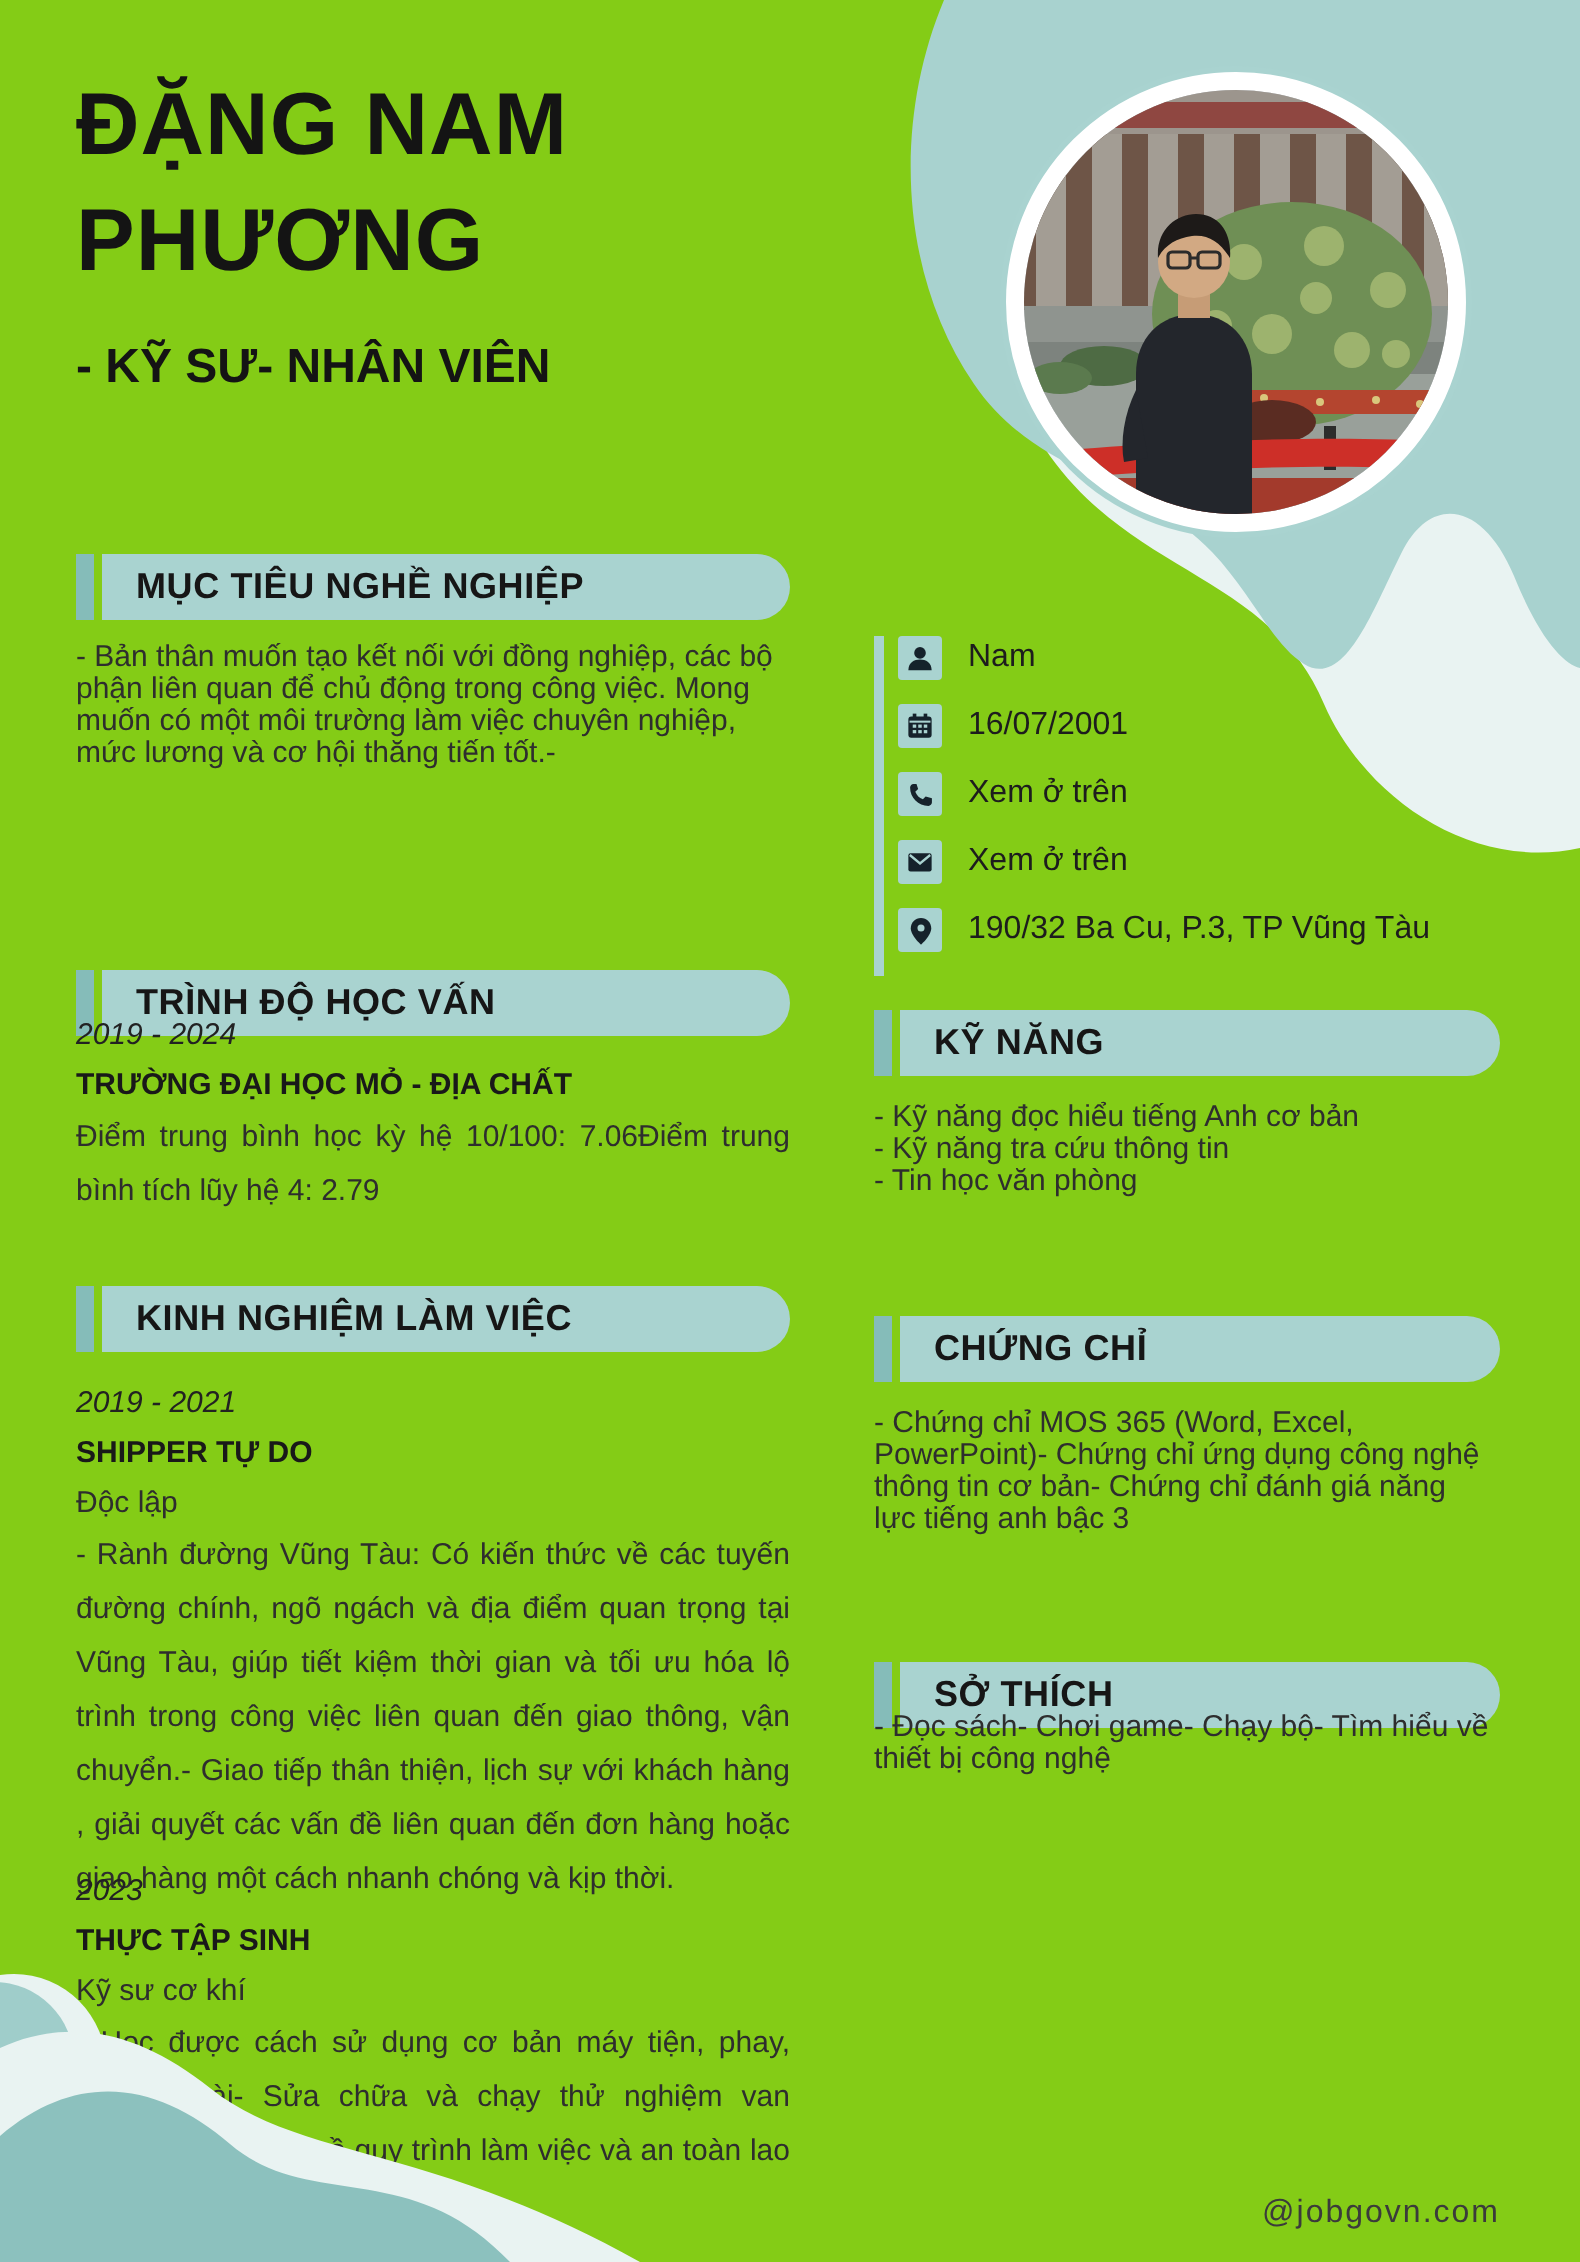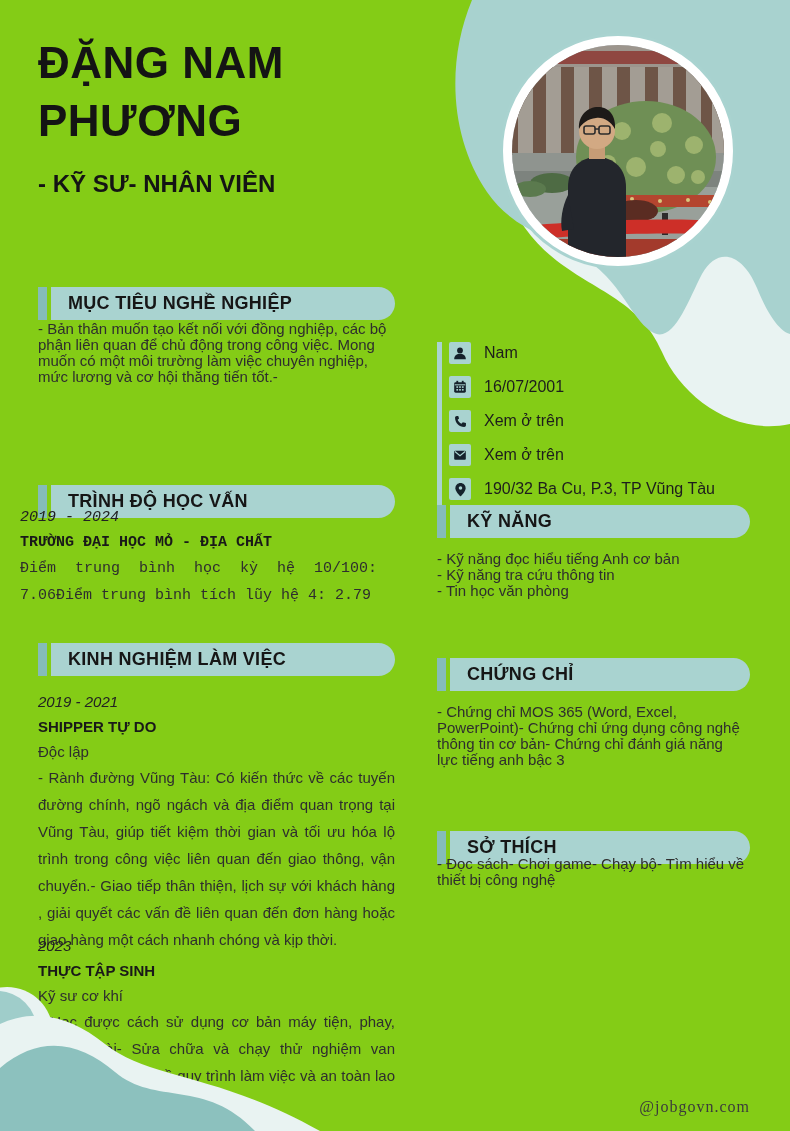--- a/index.html
+++ b/index.html
@@ -28,39 +28,39 @@
   }
   .w-left{left:38px;width:357px;}
   .w-right{left:437px;width:313px;}
   
   .body-text{font-size:15px;line-height:16px;color:#2e2e2e;}
   .just{text-align:justify;line-height:27px;}
   .period{font-size:15px;font-style:italic;color:#222;line-height:25px;}
   .entry-role{font-size:15px;font-weight:700;color:#191919;line-height:25px;}
   .entry-sub{font-size:15px;color:#2e2e2e;line-height:25px;}
   
-  .contact{left:437px;top:318px;width:313px;display:flex;margin-top:24px;}
+  .contact{left:437px;top:318px;width:313px;display:flex;}
   .contact-rail{width:5px;background:#a9d3d0;margin-right:7px;flex:0 0 auto;}
   .contact-list{flex:1;}
   .contact-row{display:flex;align-items:center;height:22px;margin-bottom:12px;}
   .icon-box{
     width:22px;height:22px;background:#a9d3d0;border-radius:2px;flex:0 0 auto;
     display:flex;align-items:center;justify-content:center;
   }
   .icon-box svg{display:block;}
   .contact-val{margin-left:13px;font-size:16px;color:#1d1d1d;white-space:nowrap;}
   
   .photo-ring{
     left:503px;top:36px;width:212px;height:212px;border-radius:50%;
     border:9px solid #ffffff;box-shadow:0 0 0 3px #a9d3d0;overflow:hidden;background:#c9cdd1;
   }
   .photo-ring svg{display:block;}
   
   .watermark{
-    right:40px;top:1098px;font-family:Liberation Serif, serif;
+    right:40px;top:1098px;font-family:Liberation Sans, sans-serif;
     font-size:16px;color:#3b3b3b;letter-spacing:1px;text-align:right;
   }
 </style>
 </head>
 <body>
 
 <div id="page">
 
   <svg class="abs deco" style="top:0;right:0;" width="360" height="470" viewBox="0 0 360 470">
     <path d="M75,0 C45,80 50,165 95,228 C138,288 205,288 232,352 C252,398 305,436 360,424 L360,0 Z" fill="#e9f3f2"></path>
@@ -186,31 +186,31 @@
           <svg width="15" height="15" viewBox="0 0 22 22">
               <path d="M11,1.5 C6.8,1.5 3.5,4.8 3.5,9 C3.5,14.5 11,21 11,21 S18.5,14.5 18.5,9 C18.5,4.8 15.2,1.5 11,1.5 Z" fill="#15222b"></path>
               <circle cx="11" cy="8.8" r="2.6" fill="#a9d3d0"></circle>
             </svg>
         </span>
         <span class="contact-val">190/32 Ba Cu, P.3, TP Vũng Tàu</span>
       </div>
     </div>
   </div>
 
-  <div class="abs sec-head w-left" style="top:287px;justify-content:flex-end;">
+  <div class="abs sec-head w-left" style="top:277px;justify-content:flex-end;">
     <span class="accent"></span>
     <span class="bar">MỤC TIÊU NGHỀ NGHIỆP</span>
   </div>
   <div class="abs body-text" style="left:38px;top:321px;width:356px;">- Bản thân muốn tạo kết nối với đồng nghiệp, các bộ phận liên quan để chủ động trong công việc. Mong muốn có một môi trường làm việc chuyên nghiệp, mức lương và cơ hội thăng tiến tốt.-</div>
 
   <div class="abs sec-head w-left" style="top:485px;">
     <span class="accent"></span>
     <span class="bar">TRÌNH ĐỘ HỌC VẤN</span>
   </div>
-  <div class="abs" style="left:20px;top:505px;width:357px;font-family:Liberation Mono, monospace;">
+  <div class="abs" style="left:38px;top:505px;width:357px;">
     <div class="period">2019 - 2024</div>
     <div class="entry-role">TRƯỜNG ĐẠI HỌC MỎ - ĐỊA CHẤT</div>
     <div class="body-text just">Điểm trung bình học kỳ hệ 10/100: 7.06Điểm trung bình tích lũy hệ 4: 2.79</div>
   </div>
 
   <div class="abs sec-head w-left" style="top:643px;">
     <span class="accent"></span>
     <span class="bar">KINH NGHIỆM LÀM VIỆC</span>
   </div>
   <div class="abs" style="left:38px;top:689px;width:357px;">

